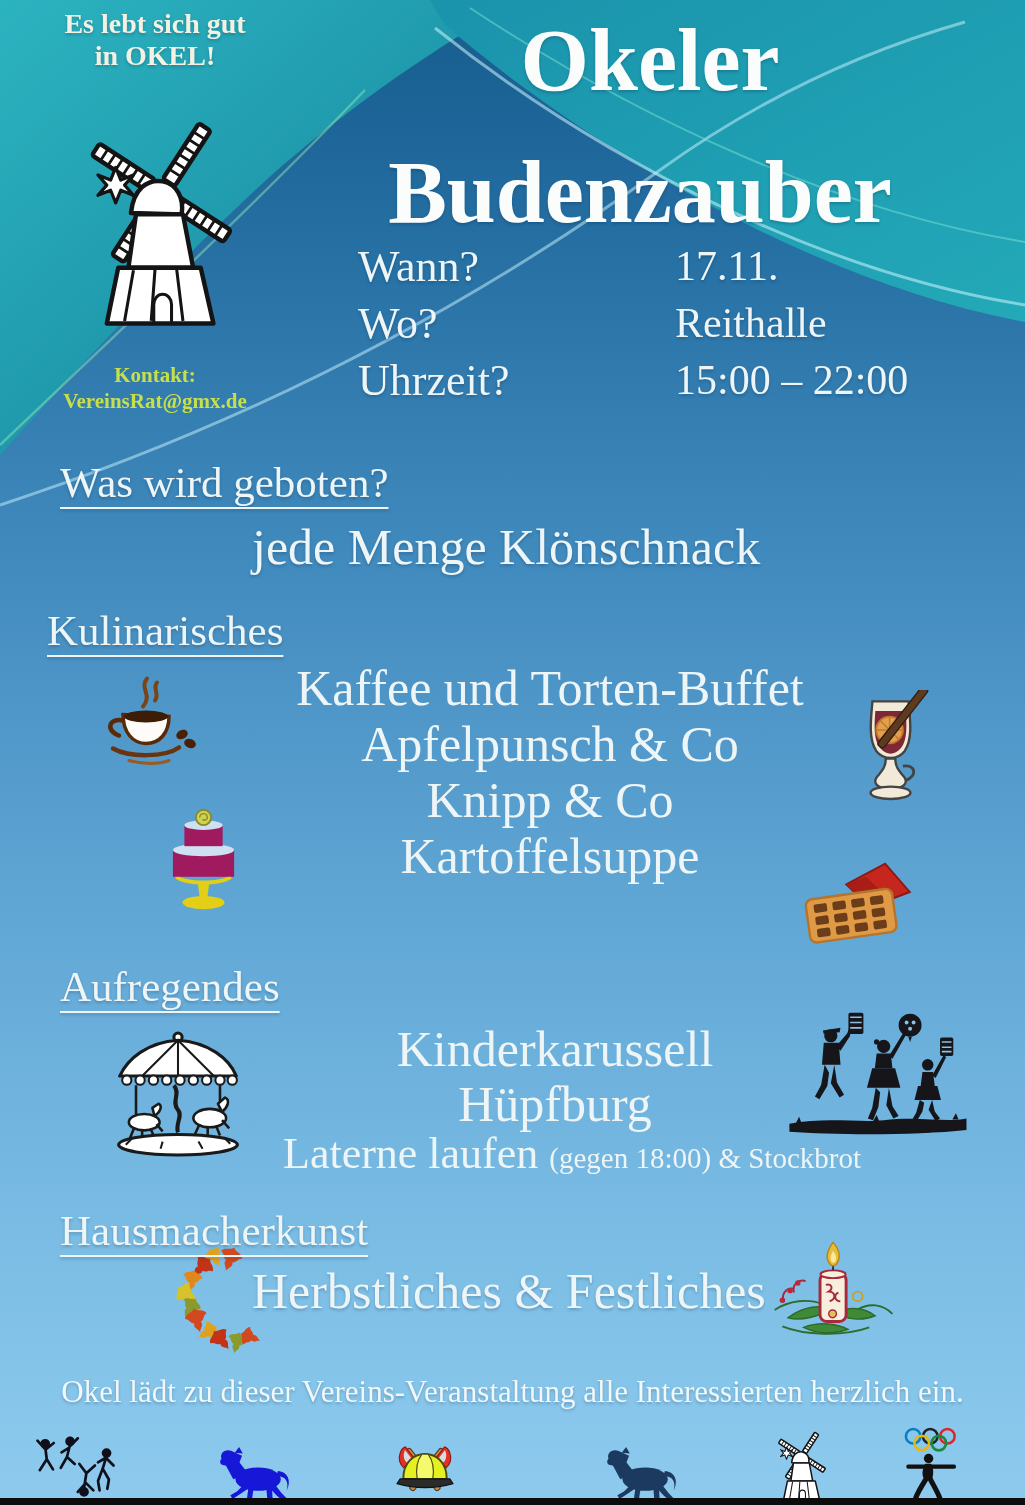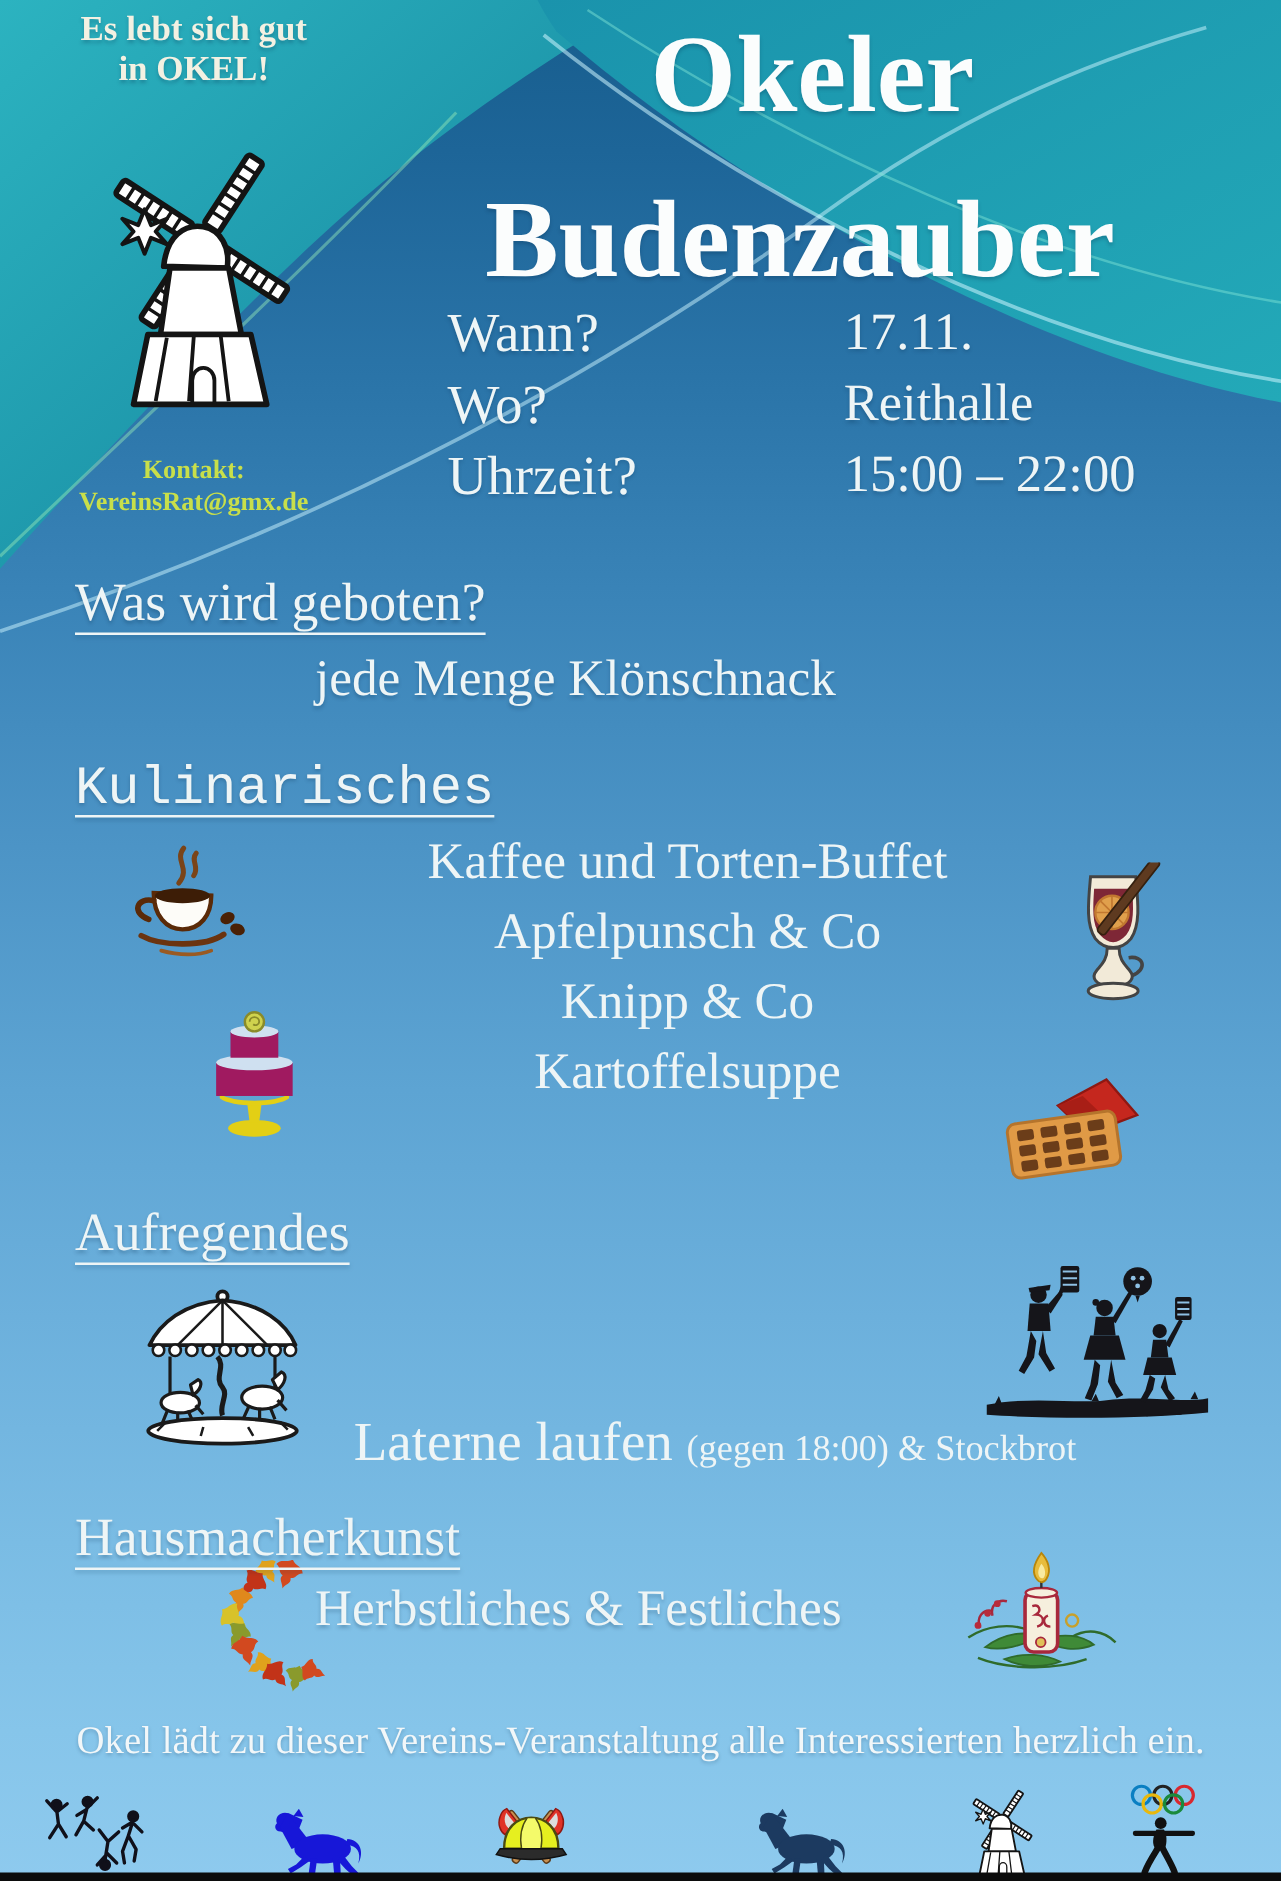--- a/index.html
+++ b/index.html
@@ -14,21 +14,21 @@
   .tagline{left:35px;top:8px;width:240px;font-size:28px;font-weight:bold;line-height:1.15;color:#f3f1e2;}
   .contact{left:25px;top:362px;width:260px;font-size:21px;font-weight:bold;line-height:1.25;}
   .title1{left:280px;top:10px;width:740px;font-size:88px;font-weight:bold;color:#fbfdfd;}
   .title2{left:260px;top:142px;width:760px;font-size:88px;font-weight:bold;color:#fbfdfd;}
   .details{left:358px;top:238px;width:620px;font-size:44px;line-height:57px;}
   .details .row{display:flex;}
   .details .lbl{width:317px;flex:none;}
   .details .val{font-size:42px;}
   .h-underline{text-decoration:underline;text-decoration-thickness:2px;text-underline-offset:10px;}
   .heading{font-size:43px;}
-  .body-line{font-size:41px;}
+  .body-line{font-size:50px;}
   .list{line-height:56px;}
   .small-note{font-size:29px;}
   .invite{left:0;top:1374px;width:1025px;font-size:31px;color:#f2f7f9;}
   .helpers{left:0;top:1414px;width:1025px;font-size:25px;color:#edf4f7;}
   .bottom-bar{left:0;bottom:0;width:100%;height:7px;background:#0c0c0c;z-index:9;}
   svg{display:block;width:100%;height:100%;}
   .txt{z-index:3;}
   .icon{z-index:2;}
   .waves{z-index:1;left:0;top:0;width:1025px;height:520px;}
 </style>
@@ -138,21 +138,21 @@
     </div>
     <div class="row">
       <span class="lbl">Uhrzeit?</span>
       <span class="val">15:00 – 22:00</span>
     </div>
   </div>
 
   <div class="abs txt heading h-underline shadow" style="left:60px;top:458px;">Was wird geboten?</div>
   <div class="abs txt body-line shadow" style="left:252px;top:518px;">jede Menge Klönschnack</div>
 
-  <div class="abs txt heading h-underline shadow" style="left:60px;top:606px;font-family:Liberation Mono, monospace;">Kulinarisches</div>
+  <div class="abs txt heading h-underline shadow" style="left:47px;top:606px;">Kulinarisches</div>
   <div class="abs txt body-line list center" style="left:230px;top:660px;width:640px;">
     <div>Kaffee und Torten-Buffet</div>
     <div>Apfelpunsch &amp; Co</div>
     <div>Knipp &amp; Co</div>
     <div>Kartoffelsuppe</div>
   </div>
 
   <div class="abs icon" style="left:85px;top:670px;width:120px;height:110px;">
     <svg viewBox="0 0 120 105">
       <path d="M62,6 C54,16 68,22 58,34 M72,10 C67,16 75,21 70,28" fill="none" stroke="#7a4418" stroke-width="4" stroke-linecap="round"></path>
@@ -247,20 +247,24 @@
           <ellipse cx="106" cy="86" rx="16" ry="9"></ellipse>
           <path d="M118,80 C124,75 126,68 121,66 L114,72 Z"></path>
           <path d="M96,92 l-5,11 M104,94 l0,11 M112,93 l4,10 M118,88 l7,8" fill="none"></path>
         </g>
         <ellipse cx="75" cy="112" rx="58" ry="10"></ellipse>
         <path d="M30,106 L24,112 M60,109 L58,116 M95,109 L99,116 M120,105 L126,111" fill="none" stroke-width="2"></path>
       </g>
     </svg>
   </div>
 
+  <div class="abs txt body-line center" style="left:330px;top:1022px;width:450px;line-height:55px;">
+    <div>Kinderkarussell</div>
+    <div>Hüpfburg</div>
+  </div>
 
   <div class="abs txt" style="left:283px;top:1128px;font-size:44px;">
     <span>Laterne laufen</span>
     <span class="small-note">(gegen 18:00) &amp; Stockbrot</span>
   </div>
 
   <div class="abs icon" style="left:785px;top:995px;width:185px;height:152px;">
     <svg viewBox="0 0 210 160">
       <g fill="#15151a">
         <path d="M5,140 C45,132 85,139 112,136 C152,131 182,139 206,134 L206,147 C150,153 60,153 5,149 Z"></path>

